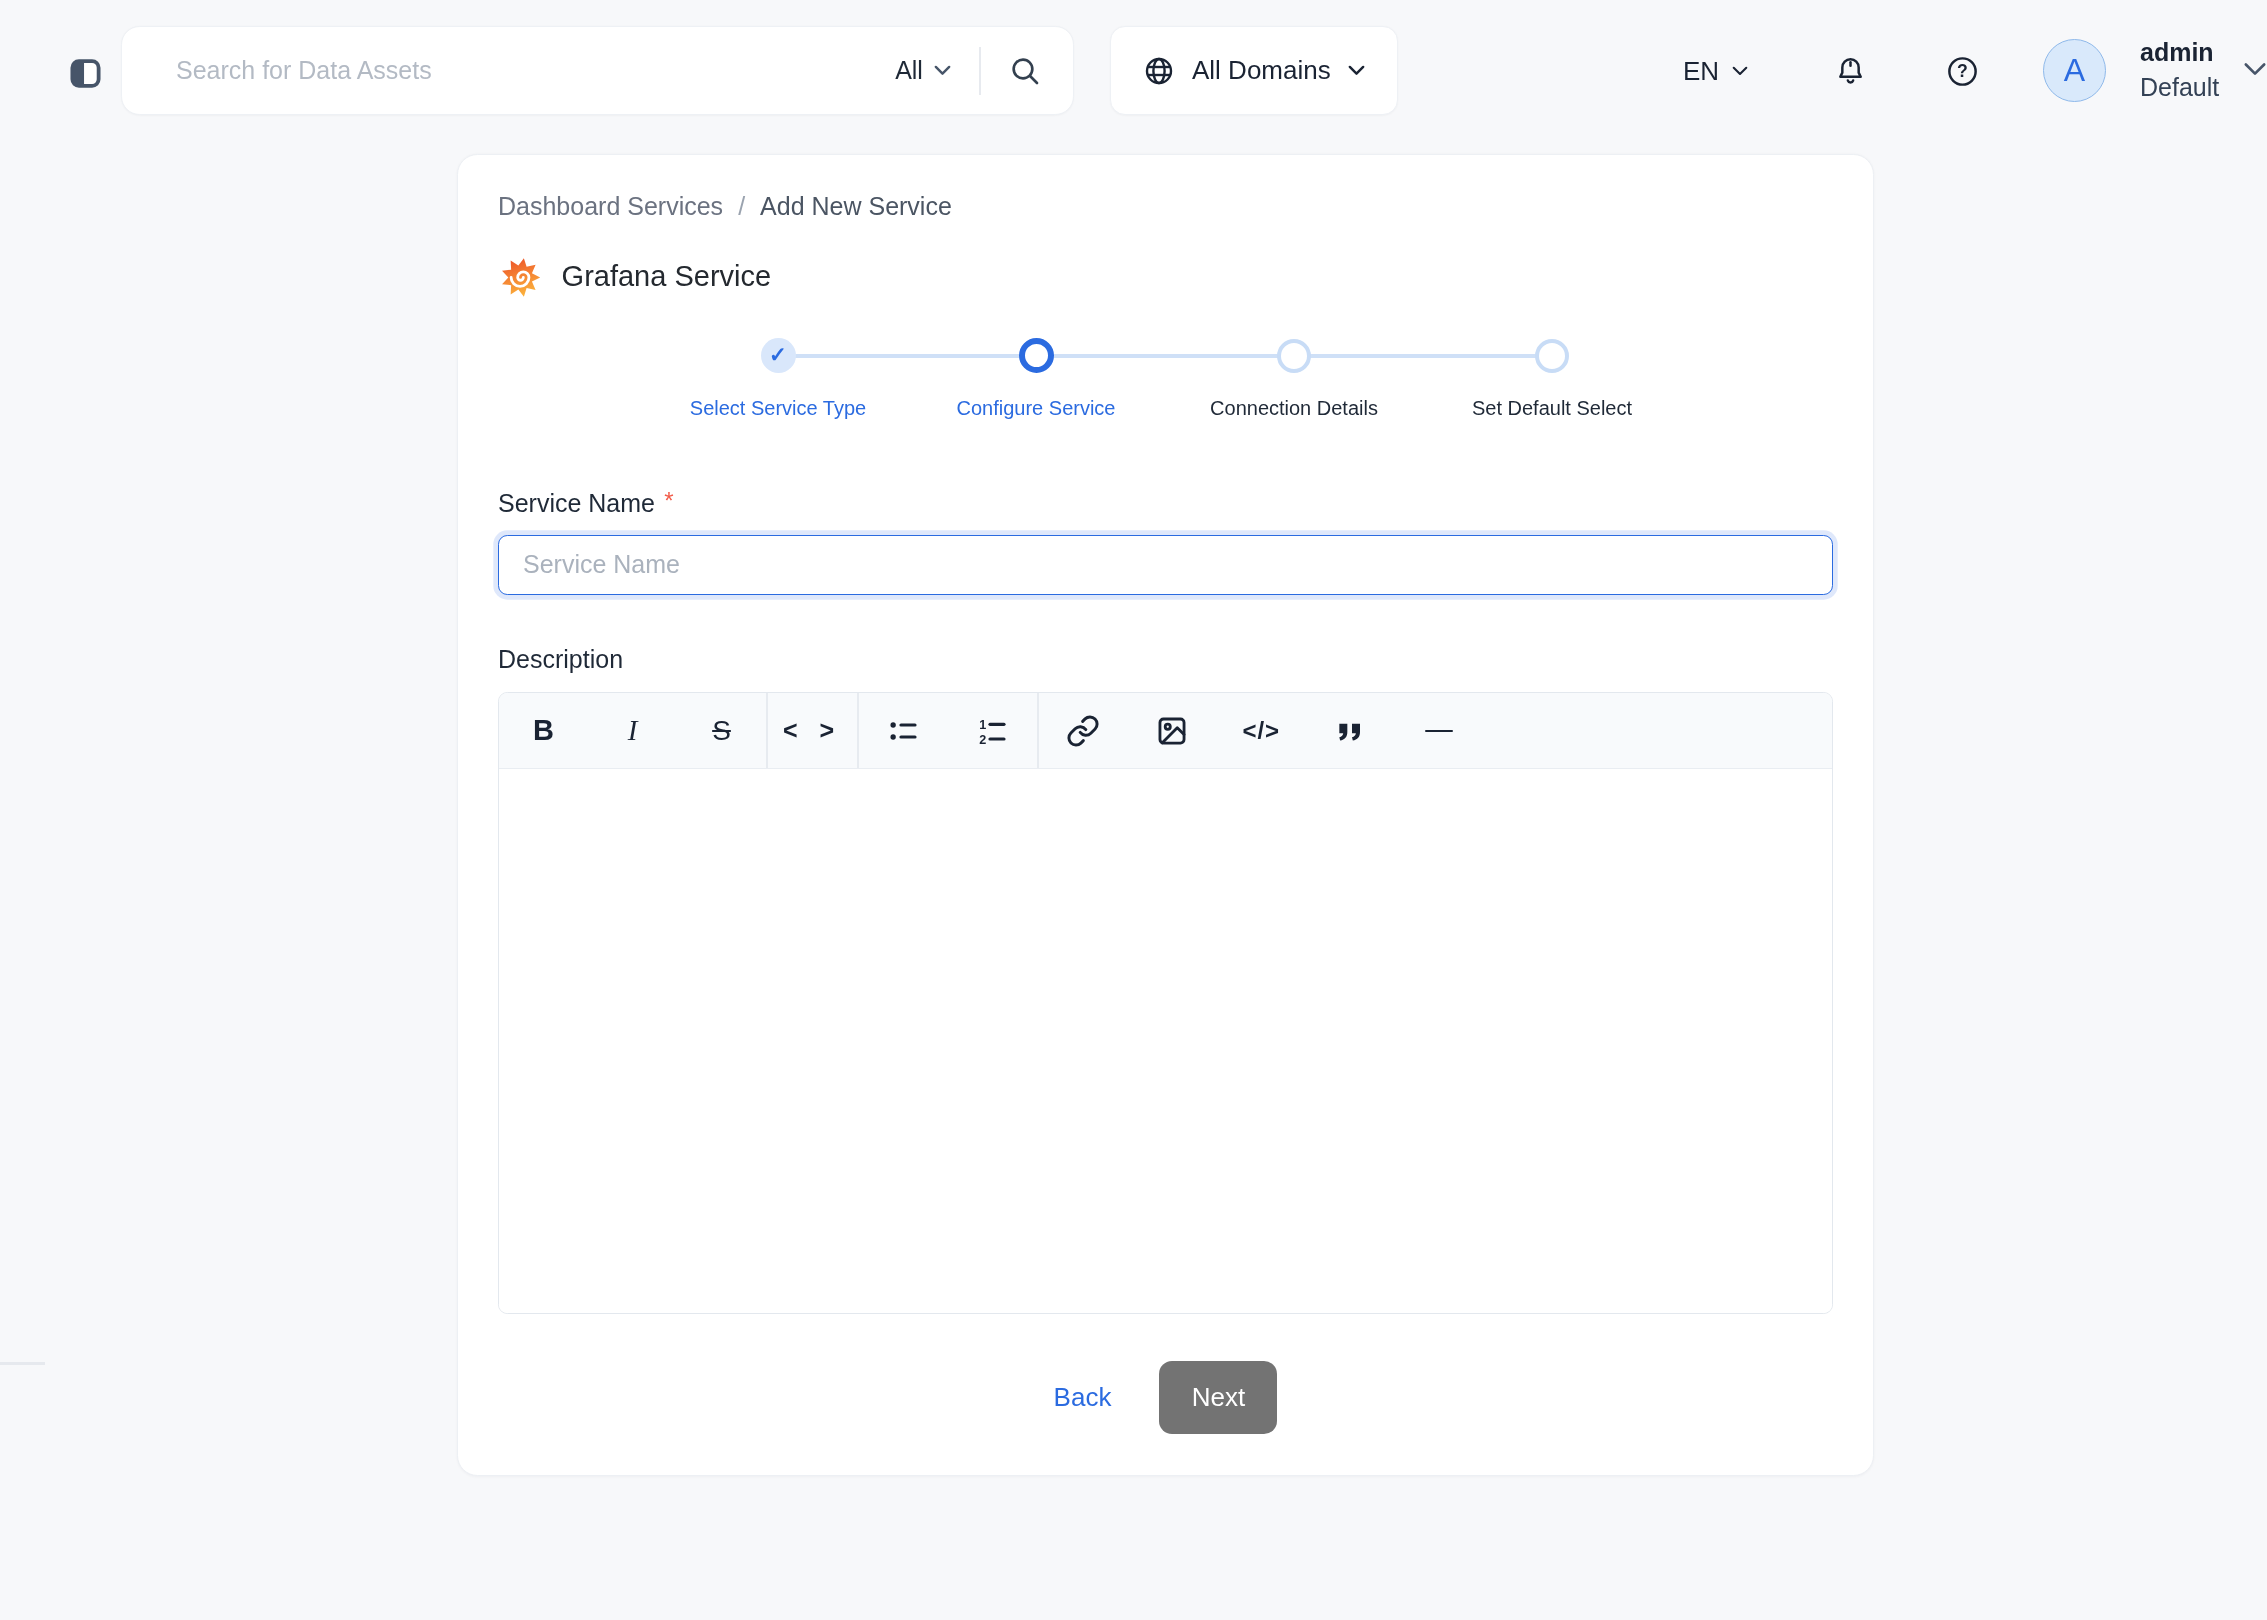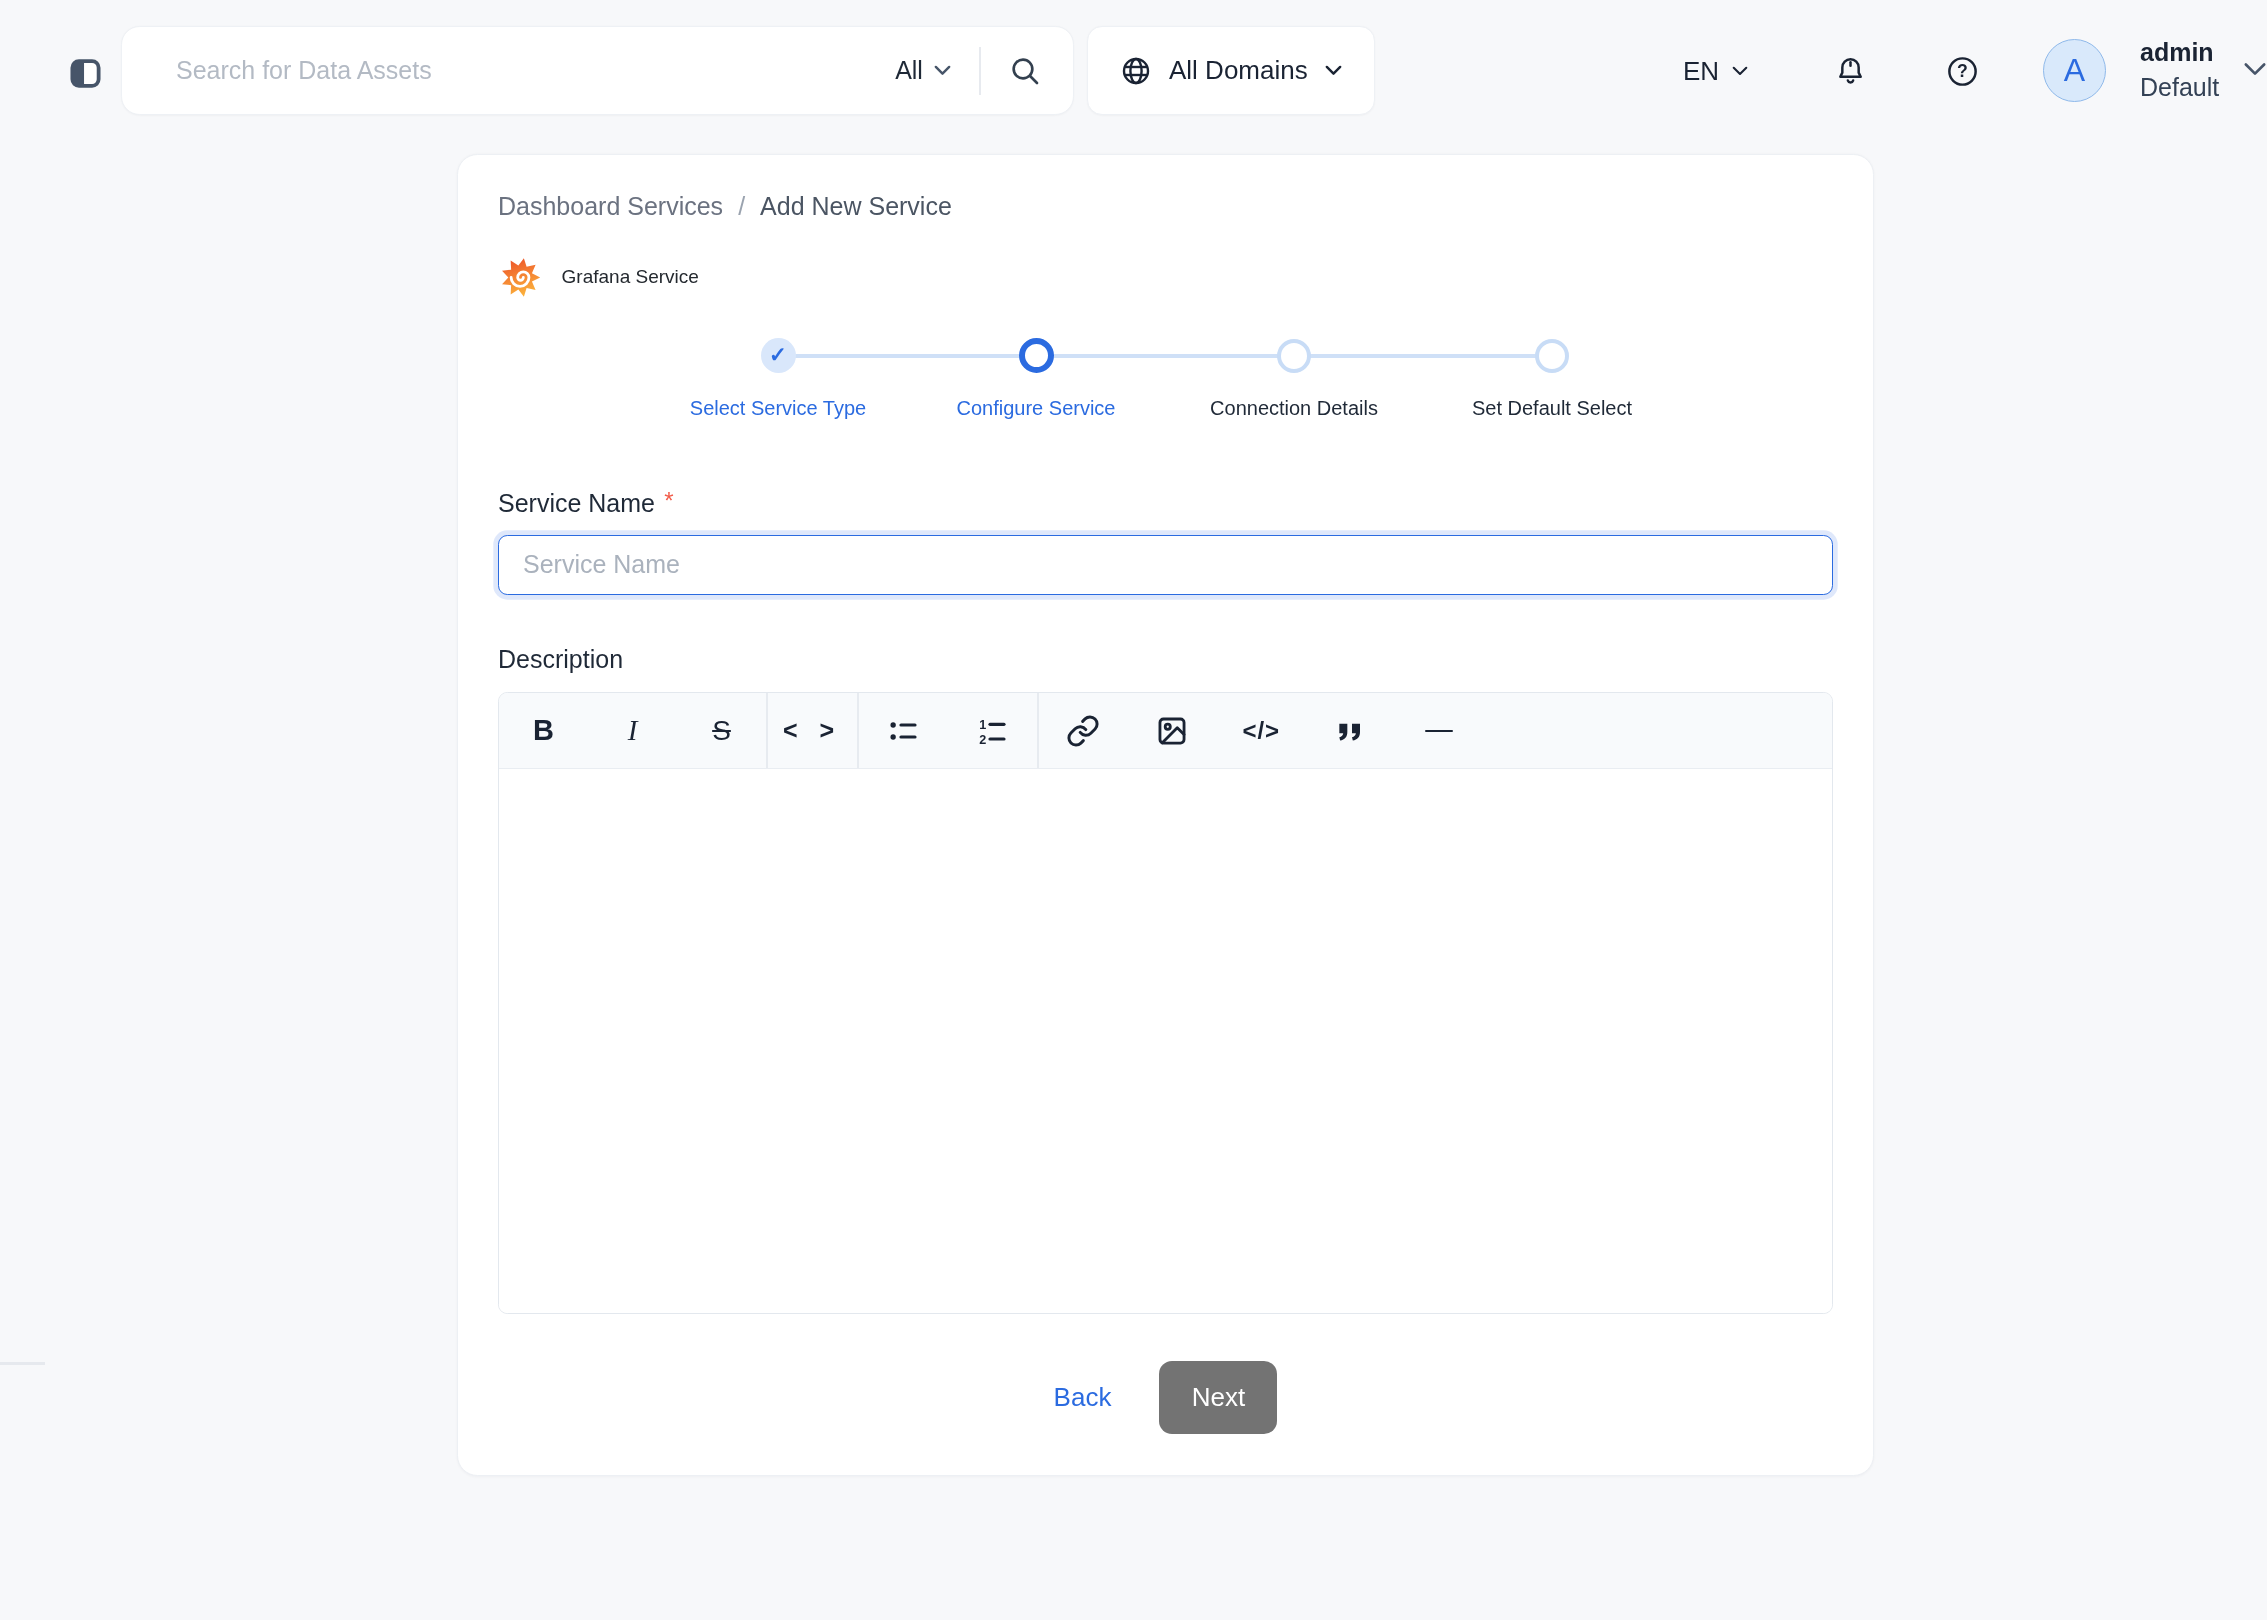--- a/index.html
+++ b/index.html
@@ -26,21 +26,21 @@
   }
   .searchbar input {
     flex:1; height:100%; border:none; outline:none; background:transparent;
     font-size:25px; font-family:"Liberation Sans",sans-serif; color:#1e293b;
     padding-left:54px;
   }
   .searchbar input::placeholder { color:#b3bac4; }
   .search-scope { display:flex; align-items:center; gap:11.2px; font-size:25px; color:#1f2937; cursor:pointer; }
   .search-divider { width:1.9px; height:48px; background:#e7eaef; margin:0 28px; }
   .domains-btn {
-    position:absolute; left:1087px; top:26px; height:89px; padding:0 32px;
+    position:absolute; left:1110px; top:26px; height:89px; padding:0 32px;
     background:#fff; border:0.9px solid #eef1f5; border-radius:15px;
     display:flex; align-items:center; gap:17px; cursor:pointer;
     font-size:26px; font-weight:500; color:#1a2333;
     box-shadow:0 0.9px 1.9px rgba(16,24,40,.03);
   }
   .lang-switch { position:absolute; left:1683px; top:0; height:142px; display:flex; align-items:center; gap:13px; font-size:26px; color:#1a2333; cursor:pointer; }
   .icon-btn { position:absolute; top:0; height:142px; display:flex; align-items:center; background:none; border:none; cursor:pointer; }
   .bell-btn { left:1833px; }
   .help-btn { left:1945px; }
   .avatar {
@@ -59,21 +59,21 @@
     background:#fff; border:0.9px solid #edf0f4; border-radius:20.5px;
     box-shadow:0 0.9px 2.8px rgba(16,24,40,.04);
     padding:35px 40px;
   }
   .breadcrumb { display:flex; align-items:flex-start; gap:15px; font-size:25px; margin-top:1.9px; }
   .breadcrumb a { color:#6b7280; text-decoration:none; cursor:pointer; }
   .breadcrumb .sep { color:#9aa3af; }
   .breadcrumb .current { color:#4b5563; }
 
   .title-row { display:flex; align-items:center; gap:18.6px; margin-top:30px; height:52px; }
-  .page-title { font-size:19px; font-weight:500; color:#24292f; }
+  .page-title { font-size:29px; font-weight:500; color:#24292f; }
 
   
   .stepper { position:relative; width:1033px; margin:35px auto 0; height:93px; }
   .stepper-track { position:absolute; left:130px; right:130px; top:16px; height:3.7px; background:#cfe0f7; }
   .steps { position:relative; display:flex; }
   .step { width:258px; display:flex; flex-direction:column; align-items:center; cursor:pointer; }
   .step-circle { border-radius:50%; background:#fff; position:relative; z-index:1; }
   .step.completed .step-circle {
     width:35px; height:35px; background:#d9e7fb;
     display:flex; align-items:center; justify-content:center;

